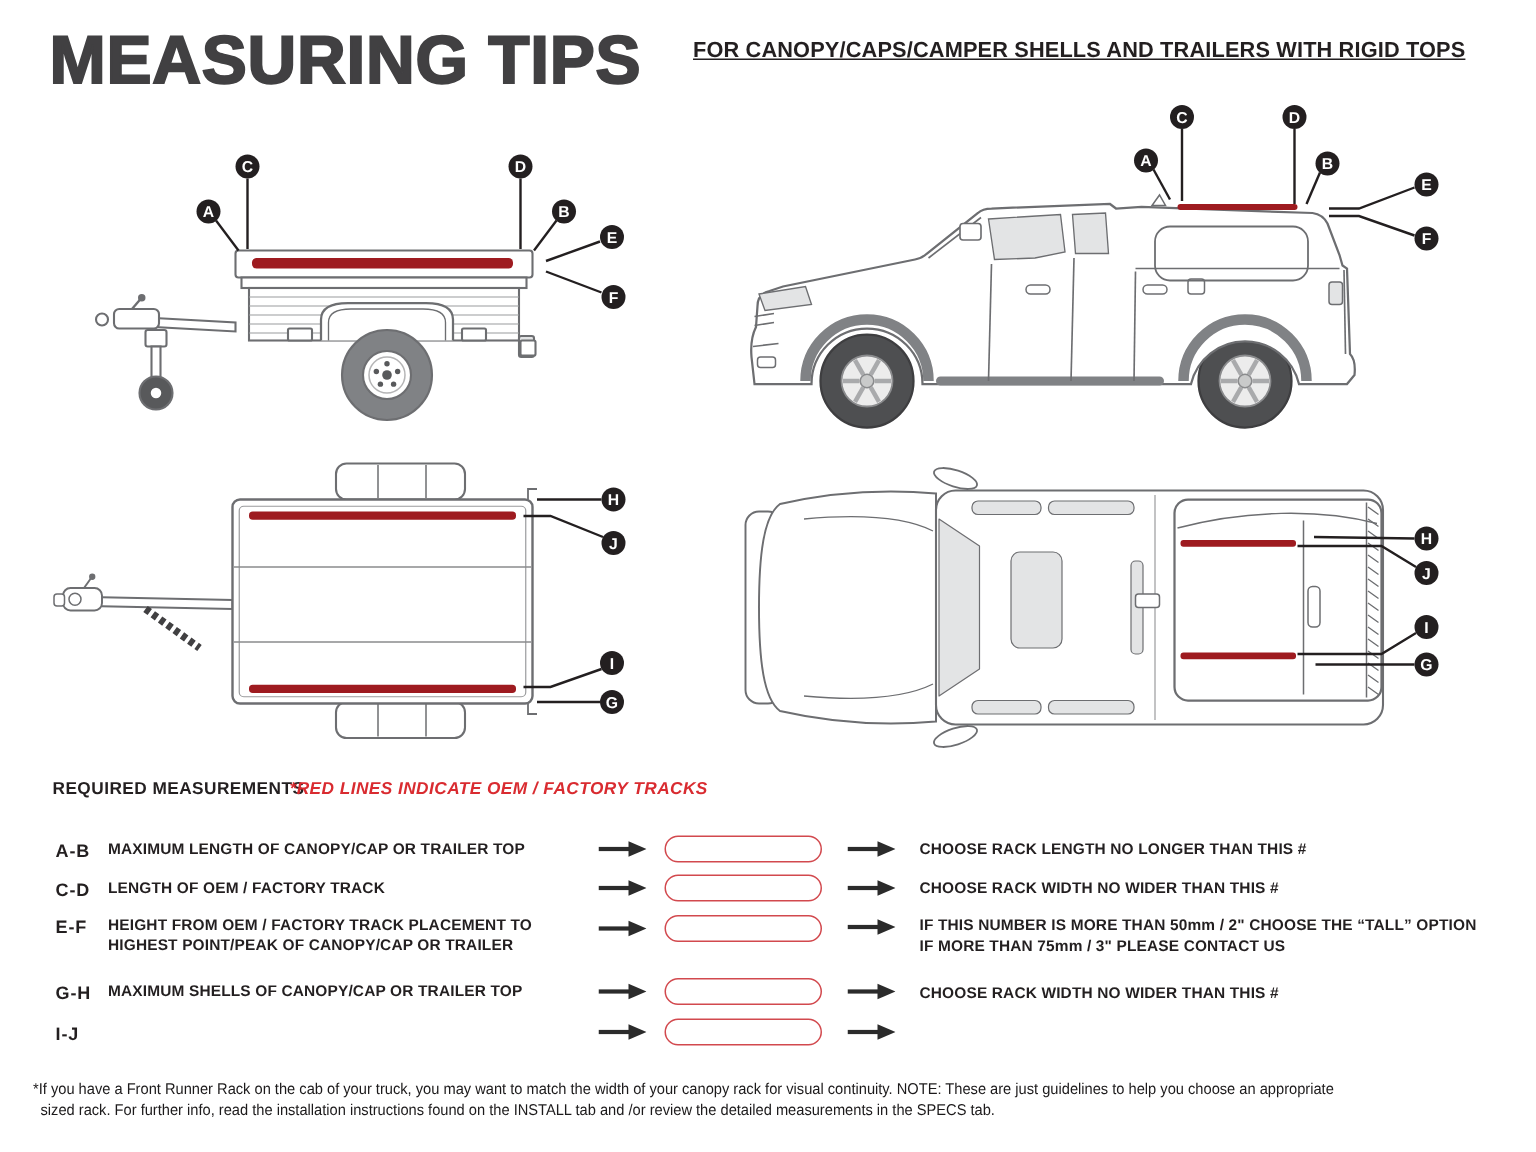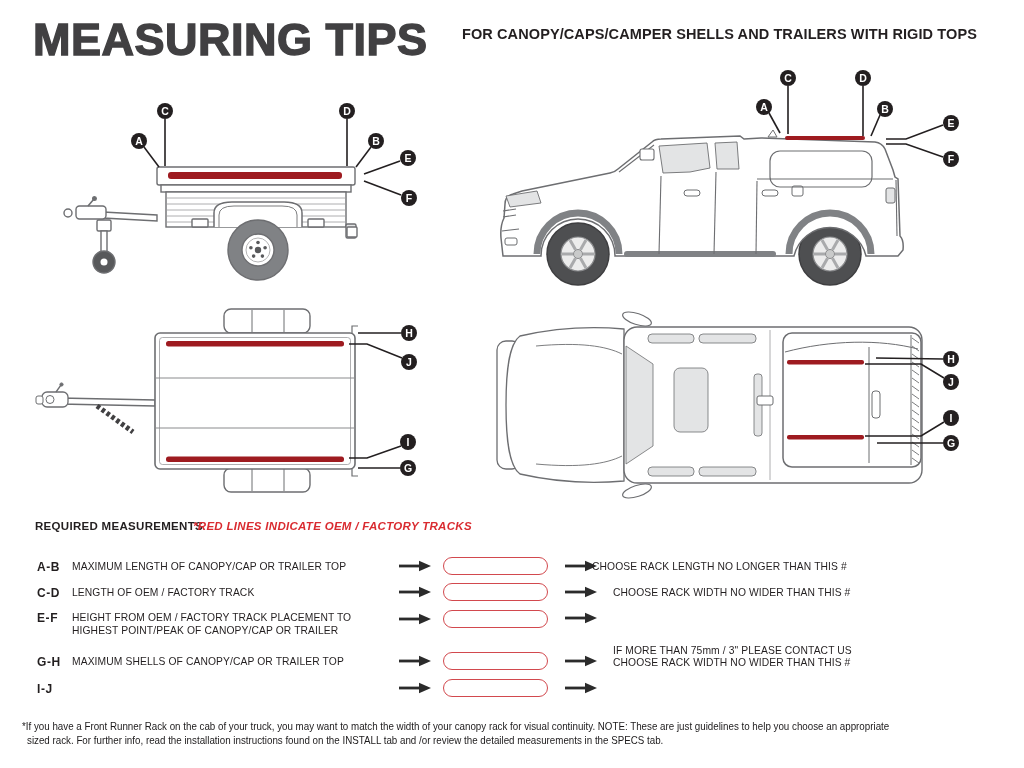--- a/index.html
+++ b/index.html
@@ -1,25 +1,25 @@
 <!DOCTYPE html>
 <html><head>
 <meta charset="utf-8">
 <style>
   html,body{margin:0;padding:0;background:#ffffff;}
   .page{position:relative;width:1024px;height:768px;background:#fff;overflow:hidden;
         font-family:"Liberation Sans",sans-serif;color:#231f20;}
   .abs{position:absolute;}
   .title{left:33px;top:14px;font-size:45px;font-weight:bold;letter-spacing:.5px;color:#414042;
          -webkit-text-stroke:1.4px #414042;}
-  .subtitle{left:462px;top:25px;font-size:14.5px;font-weight:bold;line-height:19px;letter-spacing:.1px;width:540px;}
+  .subtitle{left:462px;top:25px;font-size:14.5px;font-weight:bold;line-height:19px;letter-spacing:.1px;width:540px;text-decoration:underline;}
   .req-title{left:35px;top:520px;font-size:11.5px;font-weight:bold;letter-spacing:.3px;text-align:center;}
   .red-note{left:193px;top:520px;font-size:11.5px;font-weight:bold;letter-spacing:.3px;color:#d92b30;font-style:italic;}
   .m-code{font-size:12px;font-weight:bold;letter-spacing:.6px;}
-  .m-text{font-size:10.3px;font-weight:normal;letter-spacing:.1px;white-space:nowrap;}
+  .m-text{font-size:10.3px;font-weight:bold;letter-spacing:.1px;white-space:nowrap;}
   .pill{width:103px;height:16px;border:1.4px solid #d2494e;border-radius:10px;background:#fff;}
   .arrow{width:32px;height:12px;}
   .footnote{font-size:10.4px;white-space:nowrap;transform:scaleX(.94);transform-origin:left top;color:#1c1a1b;}
   svg text.badge-letter{font-family:"Liberation Sans",sans-serif;font-size:10.5px;font-weight:bold;fill:#fff;}
 </style>
 </head>
 <body>
 
 <div class="page">
 
@@ -318,21 +318,21 @@
   <span class="abs m-text" style="left:72px;top:561px">MAXIMUM  LENGTH OF CANOPY/CAP OR TRAILER TOP</span>
   <svg class="abs arrow" style="left:399px;top:560px" viewBox="0 0 32 12">
       <rect x="0" y="4.6" width="21" height="2.8" fill="#2b2b2b"></rect>
       <polygon points="20,0.8 32,6 20,11.2" fill="#2b2b2b"></polygon>
     </svg>
   <div class="abs pill" style="left:443px;top:557px"></div>
   <svg class="abs arrow" style="left:565px;top:560px" viewBox="0 0 32 12">
       <rect x="0" y="4.6" width="21" height="2.8" fill="#2b2b2b"></rect>
       <polygon points="20,0.8 32,6 20,11.2" fill="#2b2b2b"></polygon>
     </svg>
-  <span class="abs m-text" style="left:592px;top:561px">CHOOSE RACK LENGTH NO LONGER THAN THIS #</span>
+  <span class="abs m-text" style="left:613px;top:561px">CHOOSE RACK LENGTH NO LONGER THAN THIS #</span>
 
   <span class="abs m-code" style="left:37px;top:586px">C-D</span>
   <span class="abs m-text" style="left:72px;top:587px">LENGTH OF OEM / FACTORY TRACK</span>
   <svg class="abs arrow" style="left:399px;top:586px" viewBox="0 0 32 12">
       <rect x="0" y="4.6" width="21" height="2.8" fill="#2b2b2b"></rect>
       <polygon points="20,0.8 32,6 20,11.2" fill="#2b2b2b"></polygon>
     </svg>
   <div class="abs pill" style="left:443px;top:583px"></div>
   <svg class="abs arrow" style="left:565px;top:586px" viewBox="0 0 32 12">
       <rect x="0" y="4.6" width="21" height="2.8" fill="#2b2b2b"></rect>
@@ -345,21 +345,22 @@
   <span class="abs m-text" style="left:72px;top:625px">HIGHEST POINT/PEAK OF CANOPY/CAP OR TRAILER</span>
   <svg class="abs arrow" style="left:399px;top:613px" viewBox="0 0 32 12">
       <rect x="0" y="4.6" width="21" height="2.8" fill="#2b2b2b"></rect>
       <polygon points="20,0.8 32,6 20,11.2" fill="#2b2b2b"></polygon>
     </svg>
   <div class="abs pill" style="left:443px;top:610px"></div>
   <svg class="abs arrow" style="left:565px;top:612px" viewBox="0 0 32 12">
       <rect x="0" y="4.6" width="21" height="2.8" fill="#2b2b2b"></rect>
       <polygon points="20,0.8 32,6 20,11.2" fill="#2b2b2b"></polygon>
     </svg>
-  <span class="abs m-text" style="left:613px;top:645px">IF MORE THAN 75mm / 3" PLEASE CONTACT US</span>
+  <span class="abs m-text" style="left:613px;top:612px">IF THIS NUMBER IS MORE THAN 50mm / 2" CHOOSE THE “TALL” OPTION</span>
+  <span class="abs m-text" style="left:613px;top:626px">IF MORE THAN 75mm / 3" PLEASE CONTACT US</span>
 
   <span class="abs m-code" style="left:37px;top:655px">G-H</span>
   <span class="abs m-text" style="left:72px;top:656px">MAXIMUM  SHELLS OF CANOPY/CAP OR TRAILER TOP</span>
   <svg class="abs arrow" style="left:399px;top:655px" viewBox="0 0 32 12">
       <rect x="0" y="4.6" width="21" height="2.8" fill="#2b2b2b"></rect>
       <polygon points="20,0.8 32,6 20,11.2" fill="#2b2b2b"></polygon>
     </svg>
   <div class="abs pill" style="left:443px;top:652px"></div>
   <svg class="abs arrow" style="left:565px;top:655px" viewBox="0 0 32 12">
       <rect x="0" y="4.6" width="21" height="2.8" fill="#2b2b2b"></rect>

